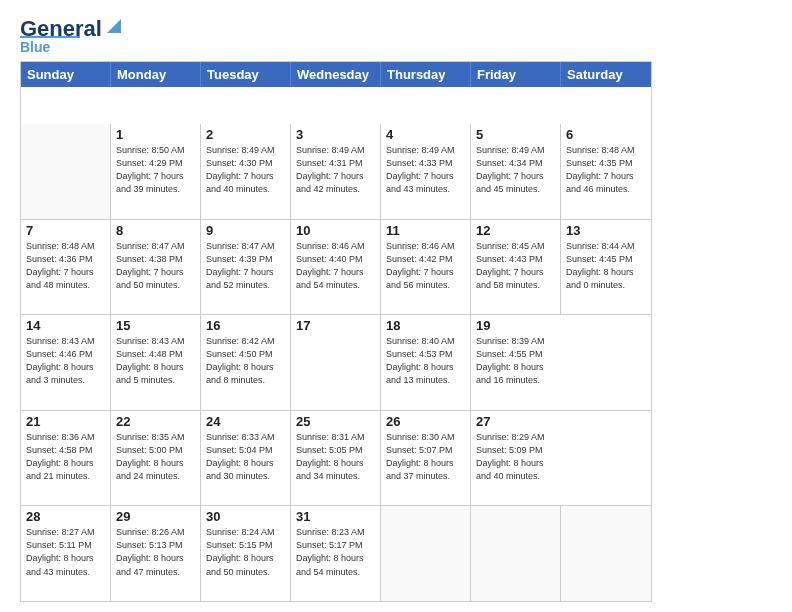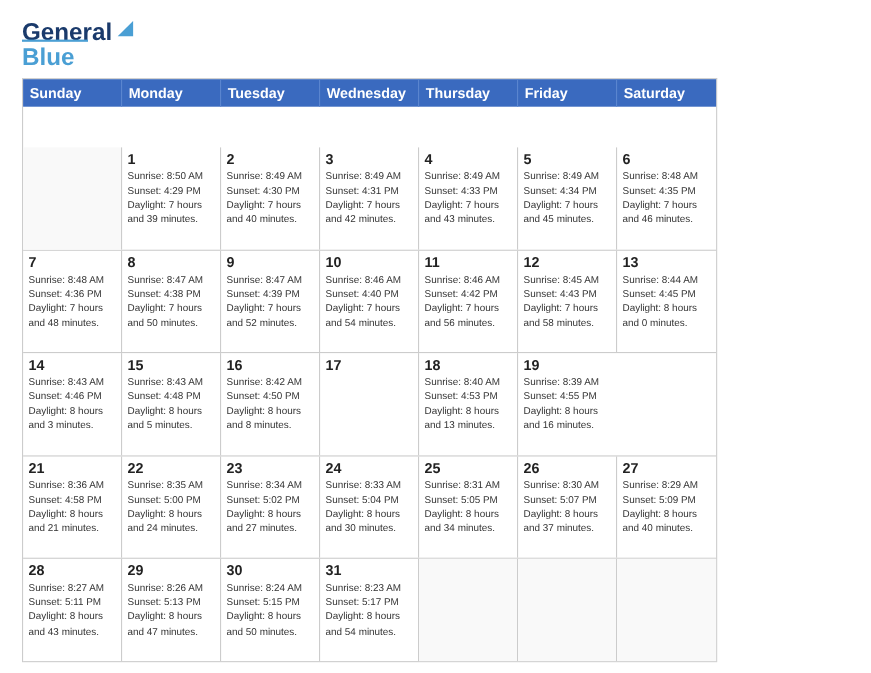--- a/index.html
+++ b/index.html
@@ -103,21 +103,21 @@
 
 <div class="page">
   <div class="header">
     <div class="logo">
       <div style="display:flex;align-items:center;">
         <span style="font-size:22px;font-weight:bold;color:#1a3a6b;">General</span>
         <svg width="22" height="22" viewBox="0 0 22 22" style="margin-left:1px;margin-top:-6px;">
           <polygon points="4,18 18,18 18,4" fill="#4a9fd4"></polygon>
         </svg>
       </div>
-      <div style="font-size:22px;font-weight:bold;color:#4a9fd4;margin-top:-6px;border-top:2px solid #4a9fd4;padding-top:1px;width:60px;text-align:left;">Blue</div>
+      <div style="font-size:14px;font-weight:bold;color:#4a9fd4;margin-top:-6px;border-top:2px solid #4a9fd4;padding-top:1px;width:60px;text-align:left;">Blue</div>
     </div>
     <div class="title-block">
       <div class="month-title"></div>
       <div class="subtitle"></div>
     </div>
   </div>
 
   <div class="calendar">
     <div class="cal-header">
     <div class="cal-header-cell">Sunday</div>
@@ -214,24 +214,20 @@
         <div class="cal-row">
           <div class="cal-cell">
             <div class="day-num">21</div>
             <div class="cell-info">Sunrise: 8:36 AM<br>Sunset: 4:58 PM<br>Daylight: 8 hours and 21 minutes.</div>
           </div>
           <div class="cal-cell">
             <div class="day-num">22</div>
             <div class="cell-info">Sunrise: 8:35 AM<br>Sunset: 5:00 PM<br>Daylight: 8 hours and 24 minutes.</div>
           </div>
           <div class="cal-cell">
-            <div class="day-num">23</div>
-            <div class="cell-info">Sunrise: 8:34 AM<br>Sunset: 5:02 PM<br>Daylight: 8 hours and 27 minutes.</div>
-          </div>
-          <div class="cal-cell">
             <div class="day-num">24</div>
             <div class="cell-info">Sunrise: 8:33 AM<br>Sunset: 5:04 PM<br>Daylight: 8 hours and 30 minutes.</div>
           </div>
           <div class="cal-cell">
             <div class="day-num">25</div>
             <div class="cell-info">Sunrise: 8:31 AM<br>Sunset: 5:05 PM<br>Daylight: 8 hours and 34 minutes.</div>
           </div>
           <div class="cal-cell">
             <div class="day-num">26</div>
             <div class="cell-info">Sunrise: 8:30 AM<br>Sunset: 5:07 PM<br>Daylight: 8 hours and 37 minutes.</div>

